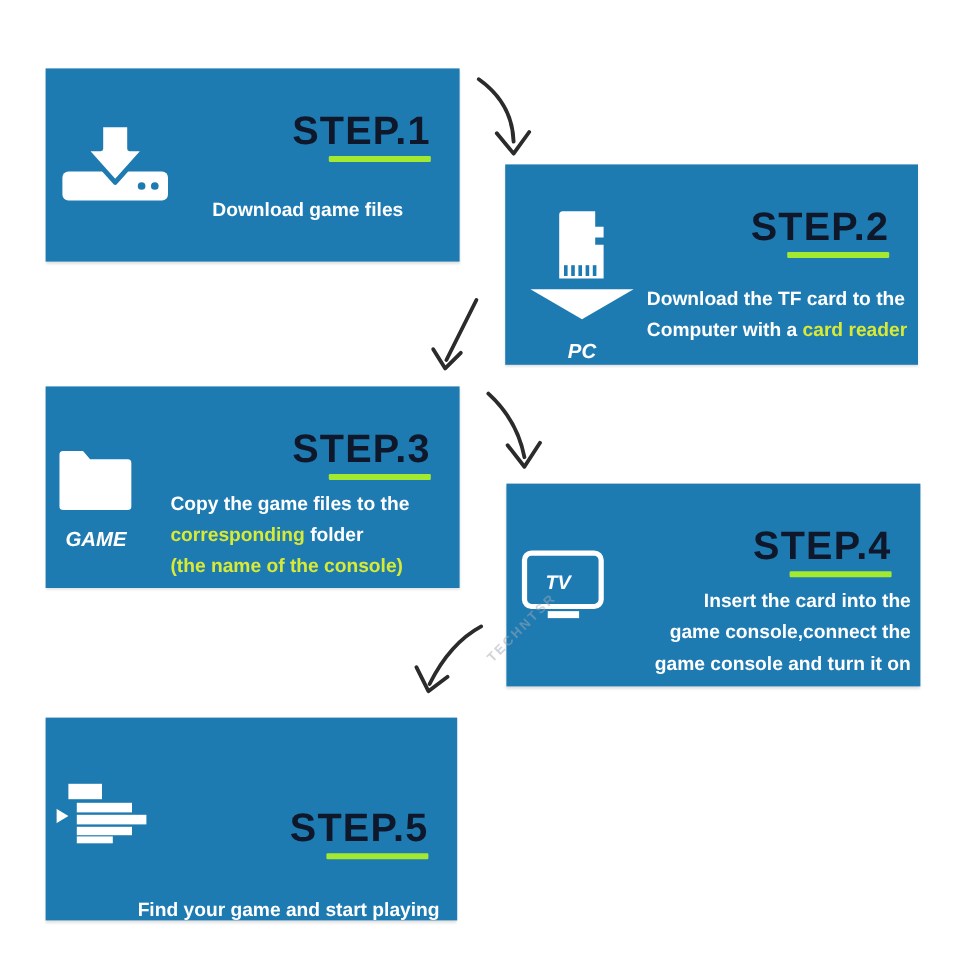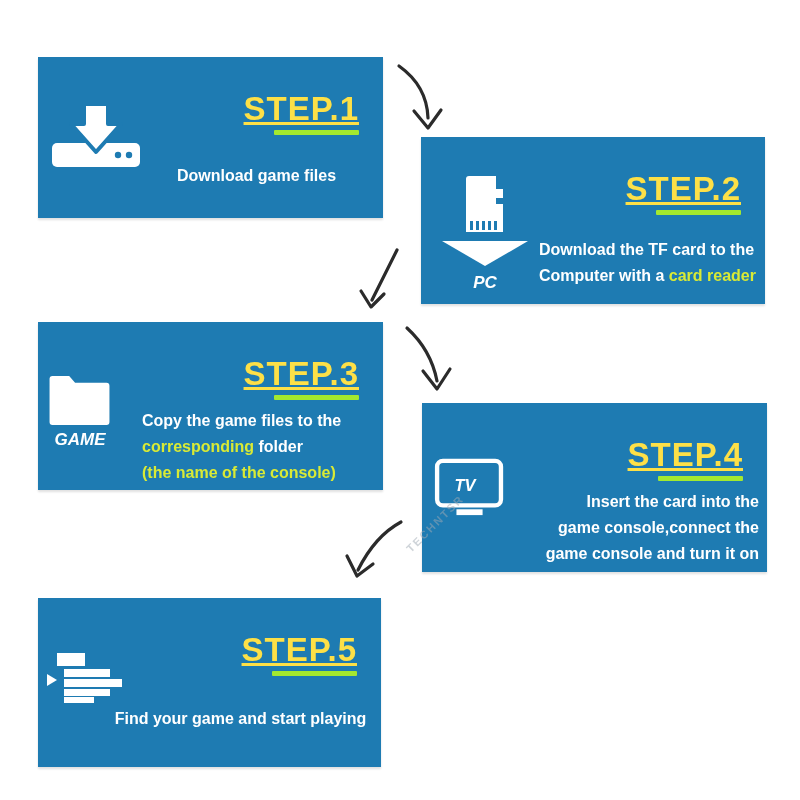--- a/index.html
+++ b/index.html
@@ -16,22 +16,22 @@
     background: var(--card-bg, #1e7bb2);
     box-shadow: 0 2px 2px rgba(0,0,0,0.12);
   }
 
   .icon-col { position:absolute; }
 
   .text-col { position:absolute; top:0; bottom:0; padding-top:34px; }
 
   .title-wrap { width:fit-content; margin-left:auto; margin-right:16px; text-align:center; }
   .step-title {
-    color:#fde047; font-weight:bold; font-size:33px; line-height:36px;
-    letter-spacing:1px; white-space:nowrap; display:block;text-decoration:underline;
+    color:#0f172a; font-weight:bold; font-size:33px; line-height:36px;
+    letter-spacing:1px; white-space:nowrap; display:block;
   }
   .title-underline {
     height:5px; width:74%; margin:3px 0 0 auto;
     background: var(--underline, #a3e930); border-radius:1px;
   }
 
   .lines { color:#fff; font-weight:bold; font-size:16px; line-height:26px; }
   .line { white-space:nowrap; }
   .hl { color: var(--highlight, #d9ea35); }
 
@@ -39,21 +39,21 @@
   .lines.align-center { text-align:center; }
 
   .card1 .lines { margin-top:28px; }
   .card2 .lines { margin-top:22px; }
   .card3 .lines { margin-top:8px; }
   .card4 .lines { margin-top:8px;text-align:right; }
   .card5 .lines { margin-top:30px; }
 
   .icon-label {
     color:#fff; font-weight:bold; font-style:italic;
-    font-size:17px; text-align:center; margin-top:4px;
+    font-size:17px; text-align:center; margin-top:14px;
   }
 
   .arrows { position:absolute; inset:0; pointer-events:none; }
   .arrows path, .arrows polyline {
     fill:none; stroke: var(--arrow, #2b2b2b);
     stroke-width:3.2; stroke-linecap:round; stroke-linejoin:round;
   }
 
   .watermark {
     position:absolute; left:404px; top:546px; width:130px;
@@ -176,21 +176,21 @@
     <div class="icon-col" style="left:9px; top:55px; width:76px;">
       <svg width="76" height="50" viewBox="0 0 76 50" style="display:block;">
         <rect x="10" y="0" width="28" height="13" fill="#ffffff"></rect>
         <polygon points="0,21 10,27 0,33" fill="#ffffff"></polygon>
         <rect x="17" y="16" width="46" height="8" fill="#ffffff"></rect>
         <rect x="17" y="26" width="58" height="8" fill="#ffffff"></rect>
         <rect x="17" y="36" width="46" height="7" fill="#ffffff"></rect>
         <rect x="17" y="44" width="30" height="6" fill="#ffffff"></rect>
       </svg>
     </div>
-    <div class="text-col" style="left:70px; right:8px;">
+    <div class="text-col" style="left:70px; right:8px;margin-top:40px;">
       <div class="title-wrap">
         <span class="step-title">STEP.5</span>
         <div class="title-underline"></div>
       </div>
       <div class="lines align-center">
         <div class="line"><span>Find your game and start playing</span><span class="hl"></span><span></span></div>
       </div>
     </div>
   </div>
 

